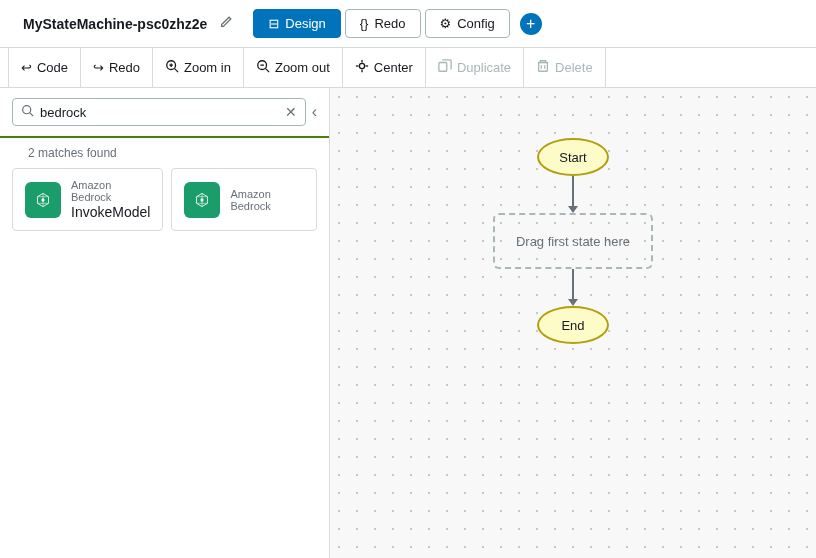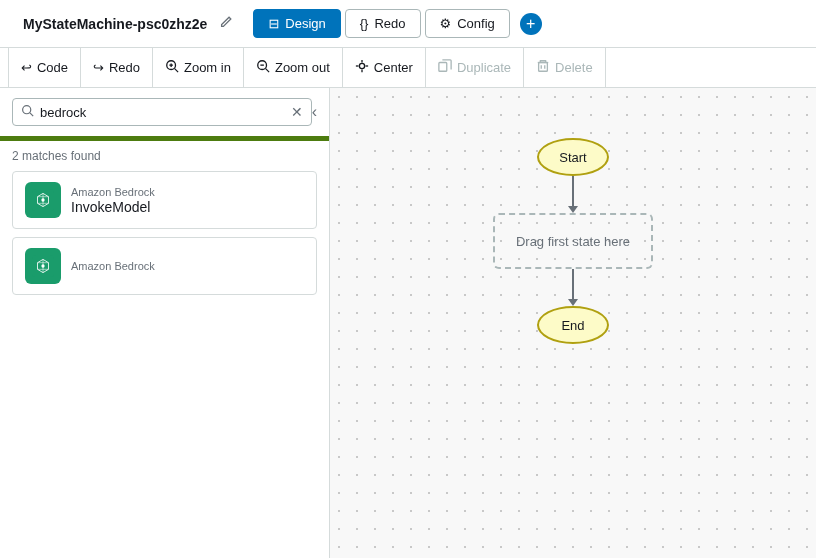--- a/index.html
+++ b/index.html
@@ -39,36 +39,36 @@
     }
     .toolbar-btn:first-child { border-left: 1px solid #d5dbdb; }
     .toolbar-btn.disabled { color: #aab7b8; cursor: default; }
     .toolbar-icon { font-size: 13px; }
 
     
     .main { display: flex; height: calc(558px - 88px); }
 
     
     .left-panel { width: 330px; background: #fff; border-right: 1px solid #d5dbdb; display: flex; flex-direction: column; }
-    .search-row { display: flex; align-items: center; padding: 10px 12px; border-bottom: 5px solid #4d7c0f; }
+    .search-row { display: flex; align-items: center; gap: 6px; padding: 10px 12px; border-bottom: 2px solid #4d7c0f; }
     .search-box {
       display: flex; align-items: center; flex: 1;
       border: 1px solid #aab7b8; border-radius: 4px; padding: 5px 8px;
       background: #fff; gap: 6px;
     }
     .search-box input {
       border: none; outline: none; font-size: 13px; flex: 1; color: #16191f;
     }
     .search-icon { color: #687078; font-size: 13px; }
     .clear-btn { cursor: pointer; color: #687078; font-size: 14px; line-height: 1; }
     .collapse-btn { color: #687078; cursor: pointer; font-size: 16px; }
 
-    .matches-label { padding: 8px 12px; font-size: 12px; color: #687078; }
-
-    .results-list { padding: 0 12px; display: flex; flex-direction: column; gap: 8px; }
+    .matches-label { padding: 8px 12px; font-size: 12px; color: #687078; margin-left: 16px; }
+
+    .results-list { padding: 0 12px; display: flex; flex-direction: row; gap: 8px; }
     .result-item {
       display: flex; align-items: center; gap: 10px;
       border: 1px solid #d5dbdb; border-radius: 4px; padding: 10px 12px;
       cursor: pointer; background: #fff;
     }
     .result-icon {
       width: 36px; height: 36px; border-radius: 6px; background: #1a9c6b;
       display: flex; align-items: center; justify-content: center; flex-shrink: 0;
     }
     .result-icon svg { width: 22px; height: 22px; }

